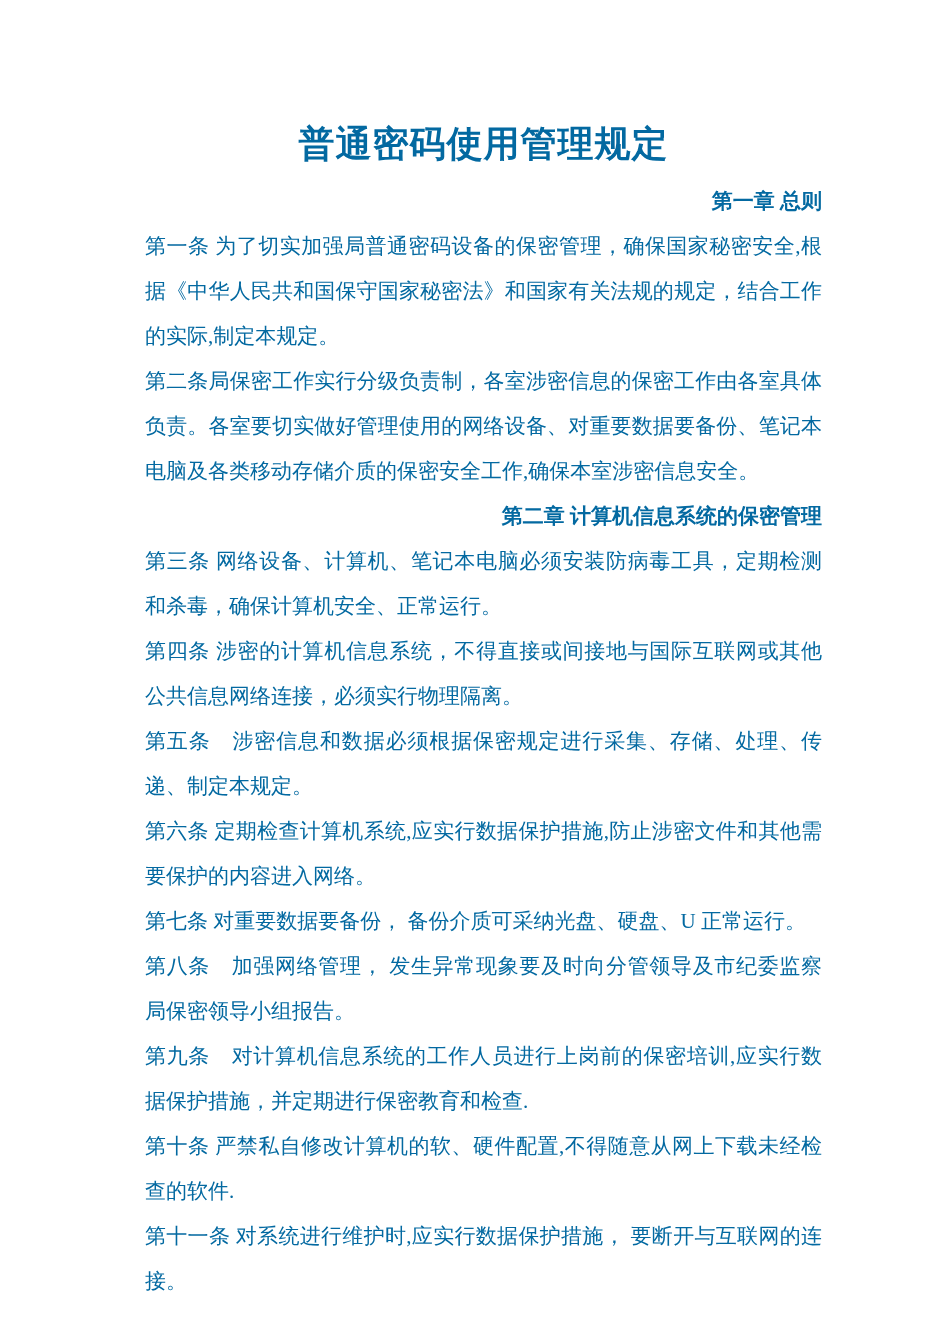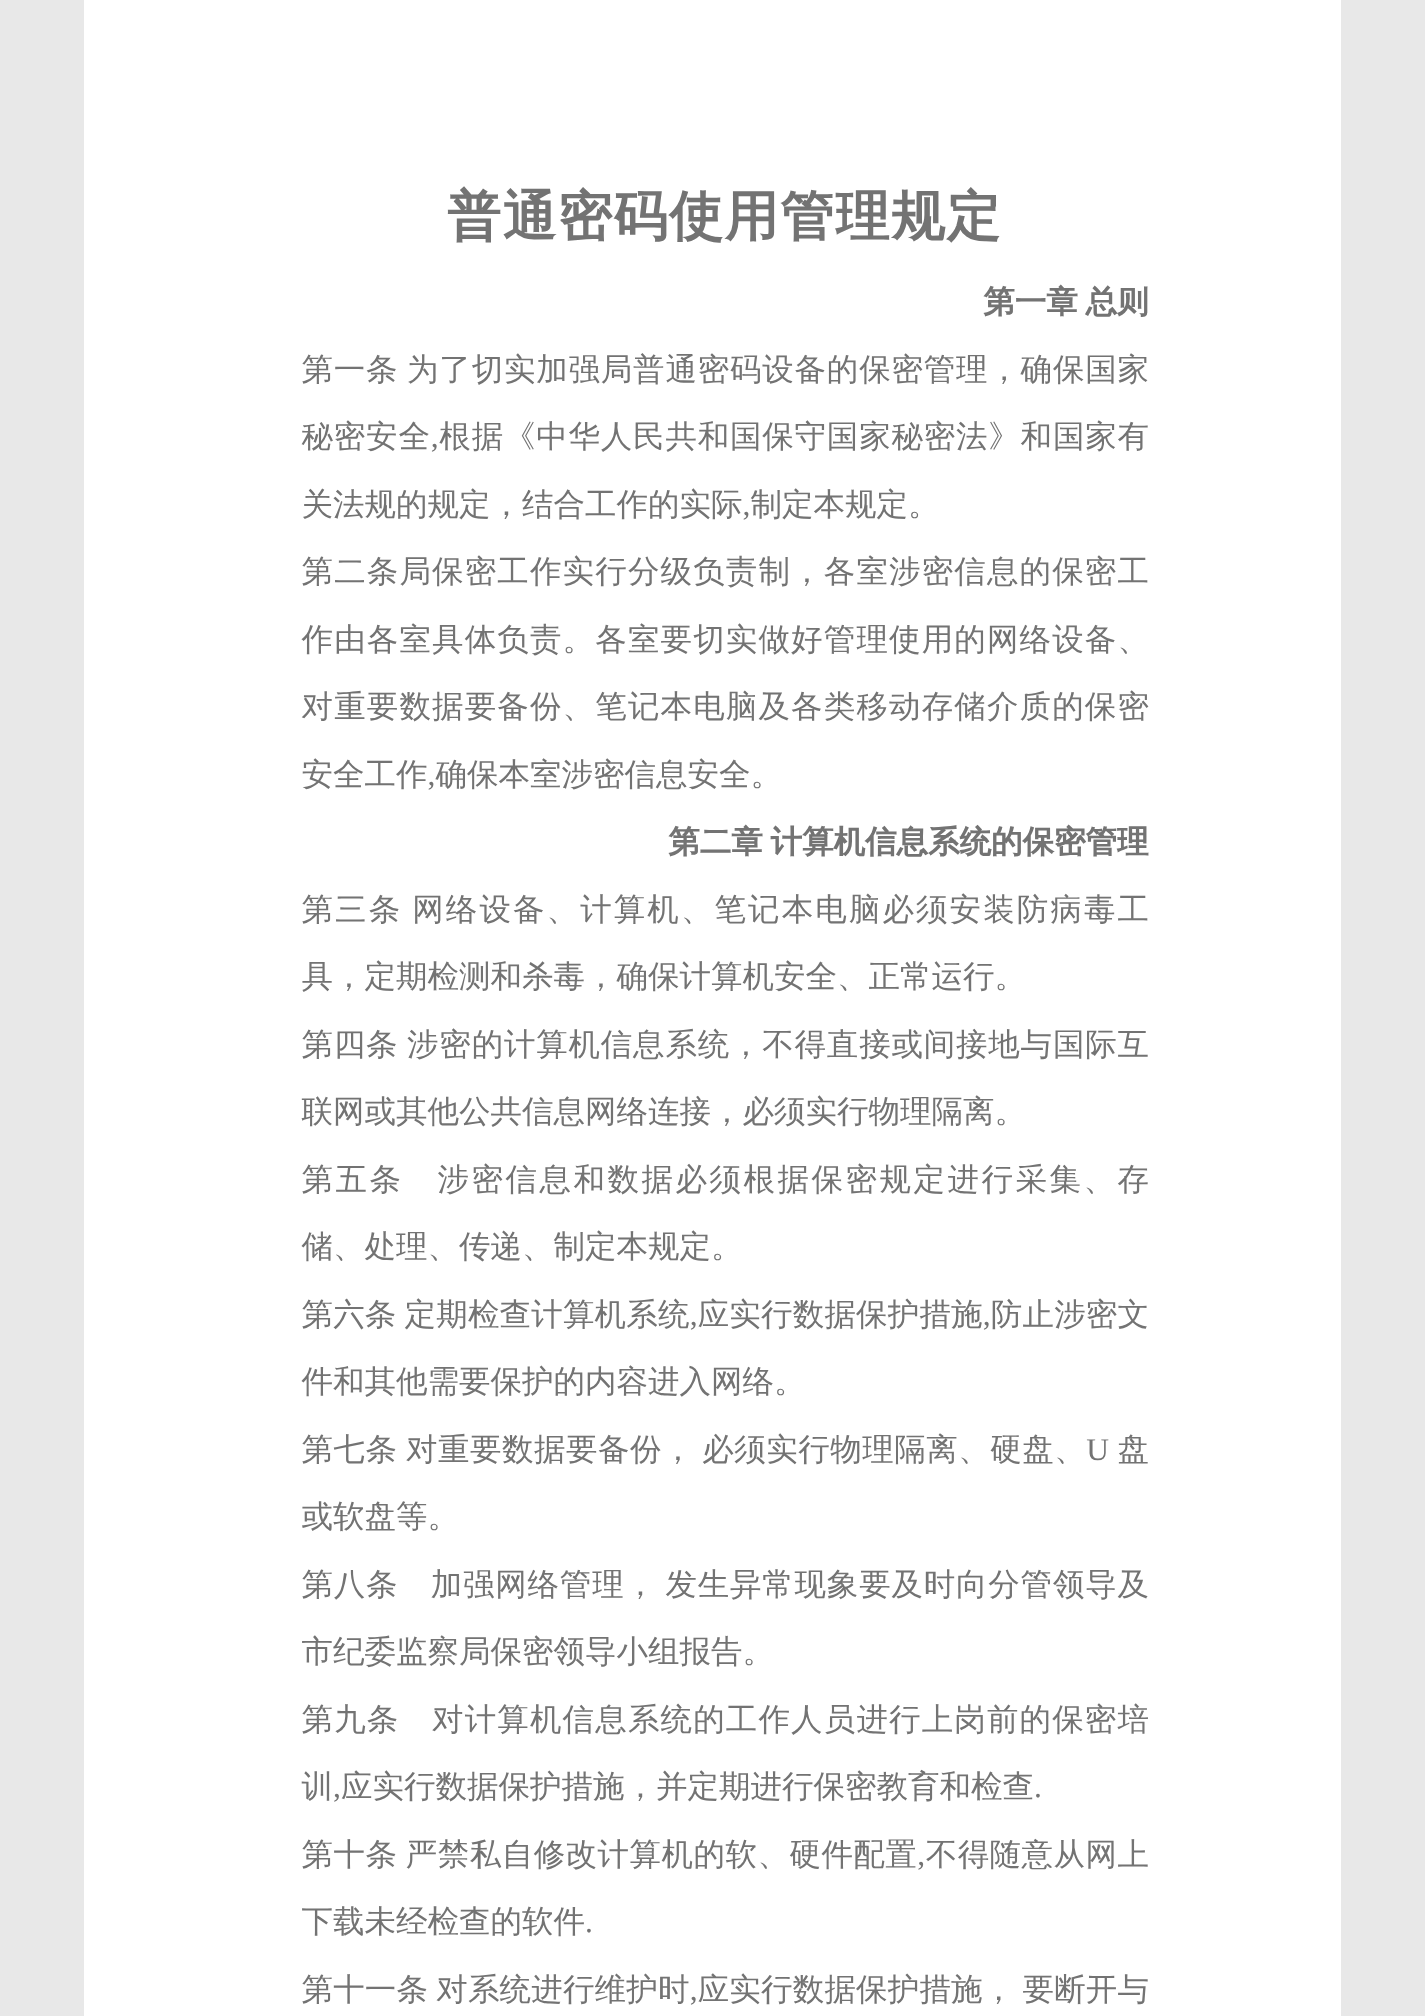--- a/index.html
+++ b/index.html
@@ -2,28 +2,28 @@
 <html><head>
 <meta charset="utf-8">
 <style>
   html, body {
     margin: 0;
     padding: 0;
     background: #e8e8e8;
   }
   .page {
     position: relative;
-    width: 838px;
+    width: 950px;
     height: 1344px;
     margin: 0 auto;
     background: #ffffff;
     box-sizing: border-box;
     padding: 122px 128px 0 145px;
     font-family: "Liberation Serif", "DejaVu Serif", serif;
-    color: #737373;
+    color: #0369a1;
     overflow: hidden;
   }
   .doc-title {
     font-size: 36px;
     font-weight: bold;
     text-align: center;
     line-height: 1.25;
     margin: 0 0 12px 0;
     letter-spacing: 1px;
   }
@@ -60,21 +60,21 @@
   <h2 class="chapter-heading">第二章 计算机信息系统的保密管理</h2>
 
   <p class="article-paragraph">第三条 网络设备、计算机、笔记本电脑必须安装防病毒工具，定期检测和杀毒，确保计算机安全、正常运行。</p>
 
   <p class="article-paragraph">第四条 涉密的计算机信息系统，不得直接或间接地与国际互联网或其他公共信息网络连接，必须实行物理隔离。</p>
 
   <p class="article-paragraph">第五条　涉密信息和数据必须根据保密规定进行采集、存储、处理、传递、制定本规定。</p>
 
   <p class="article-paragraph">第六条 定期检查计算机系统,应实行数据保护措施,防止涉密文件和其他需要保护的内容进入网络。</p>
 
-  <p class="article-paragraph">第七条 对重要数据要备份， 必须实行物理隔离、硬盘、U 盘或软盘等。</p>
+  <p class="article-paragraph">第七条 对重要数据要备份， 备份介质可采纳光盘、硬盘、U 正常运行。</p>
 
   <p class="article-paragraph">第八条　加强网络管理， 发生异常现象要及时向分管领导及市纪委监察局保密领导小组报告。</p>
 
   <p class="article-paragraph">第九条　对计算机信息系统的工作人员进行上岗前的保密培训,应实行数据保护措施，并定期进行保密教育和检查.</p>
 
   <p class="article-paragraph">第十条 严禁私自修改计算机的软、硬件配置,不得随意从网上下载未经检查的软件.</p>
 
   <p class="article-paragraph">第十一条 对系统进行维护时,应实行数据保护措施， 要断开与互联网的连接。</p>
 
 </div>

